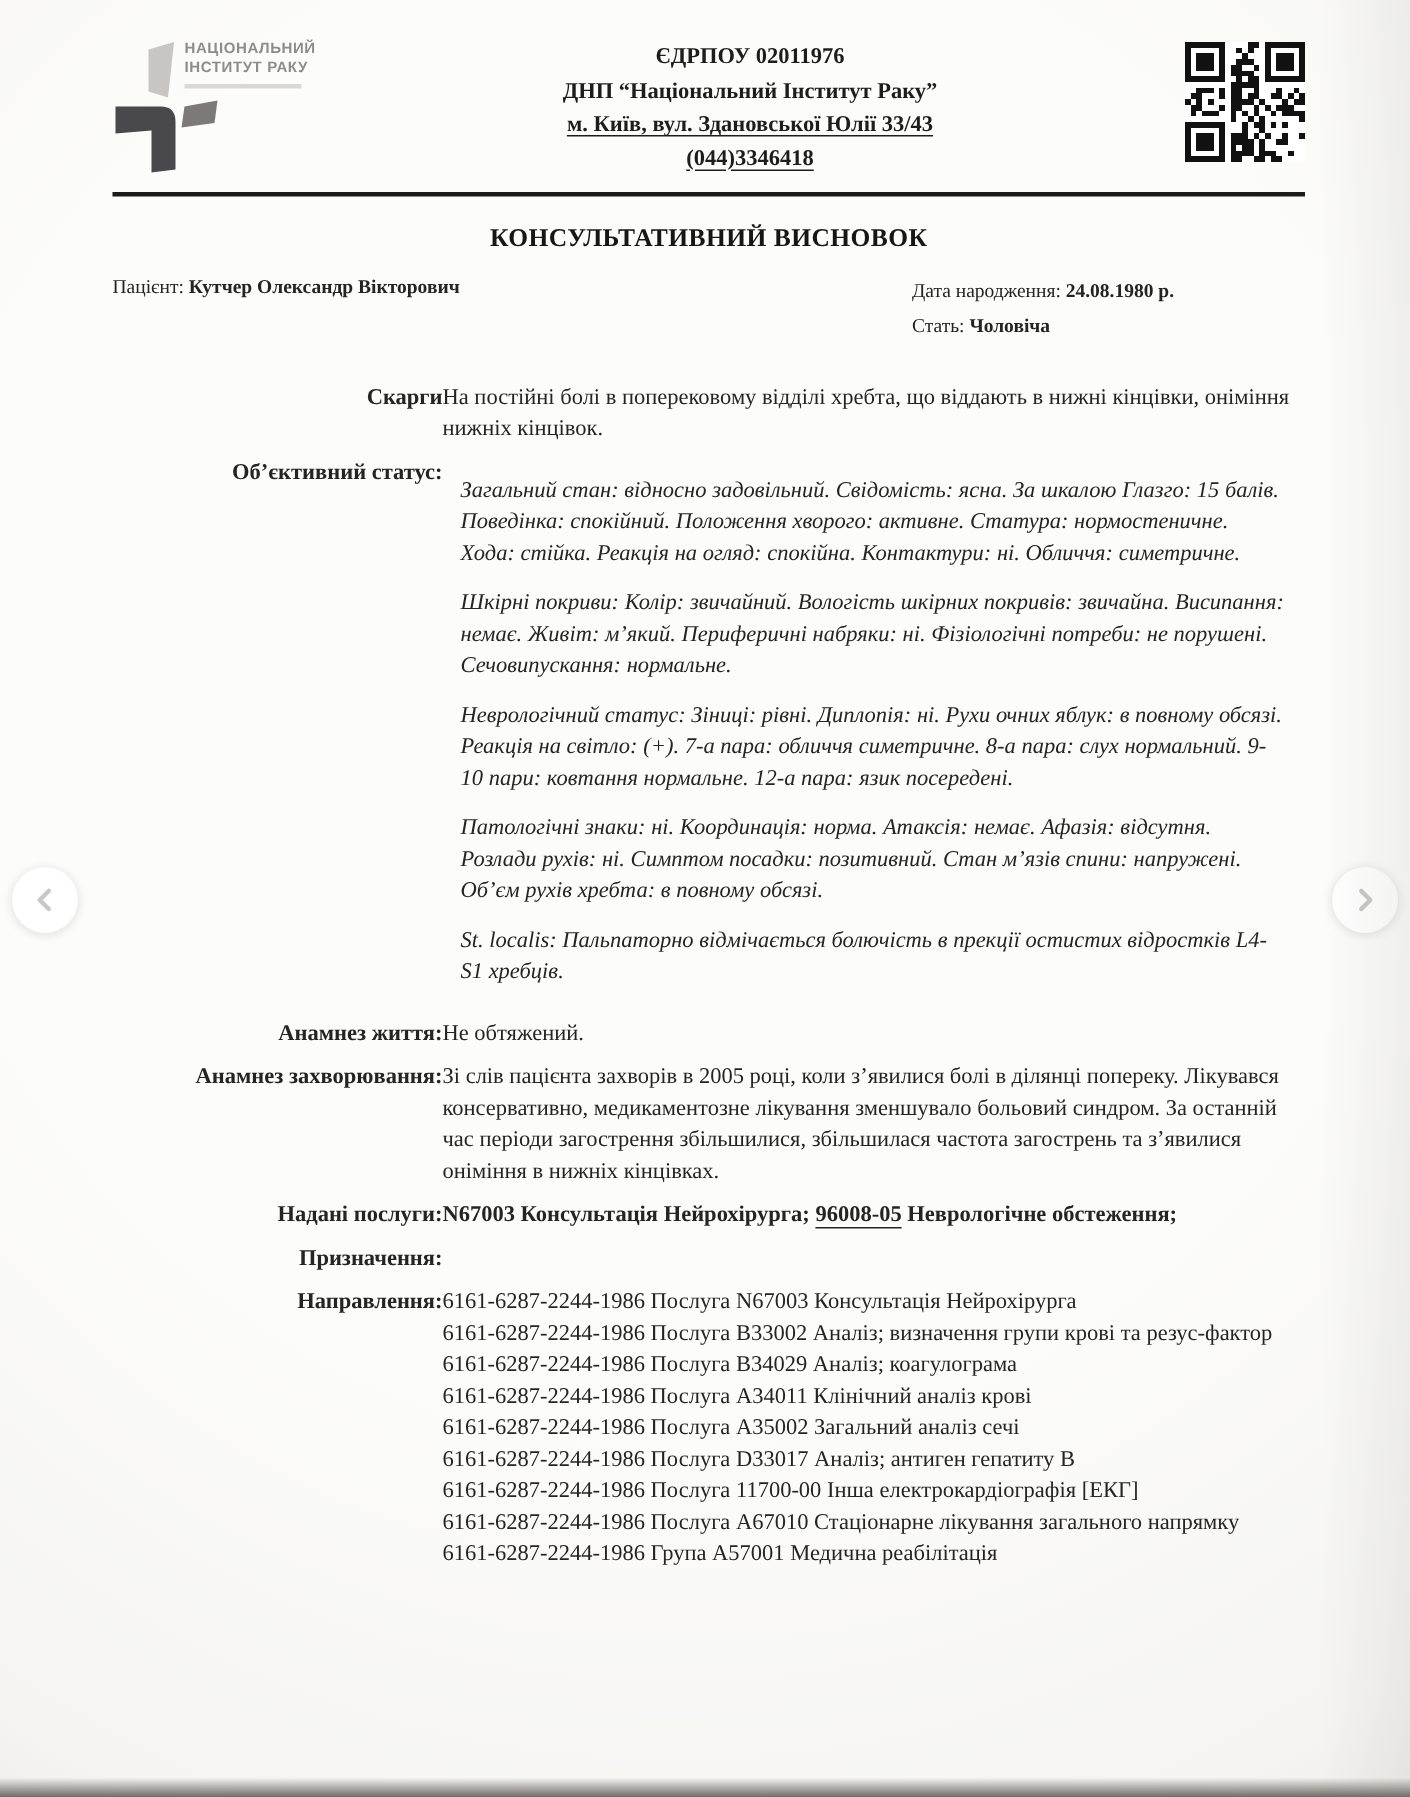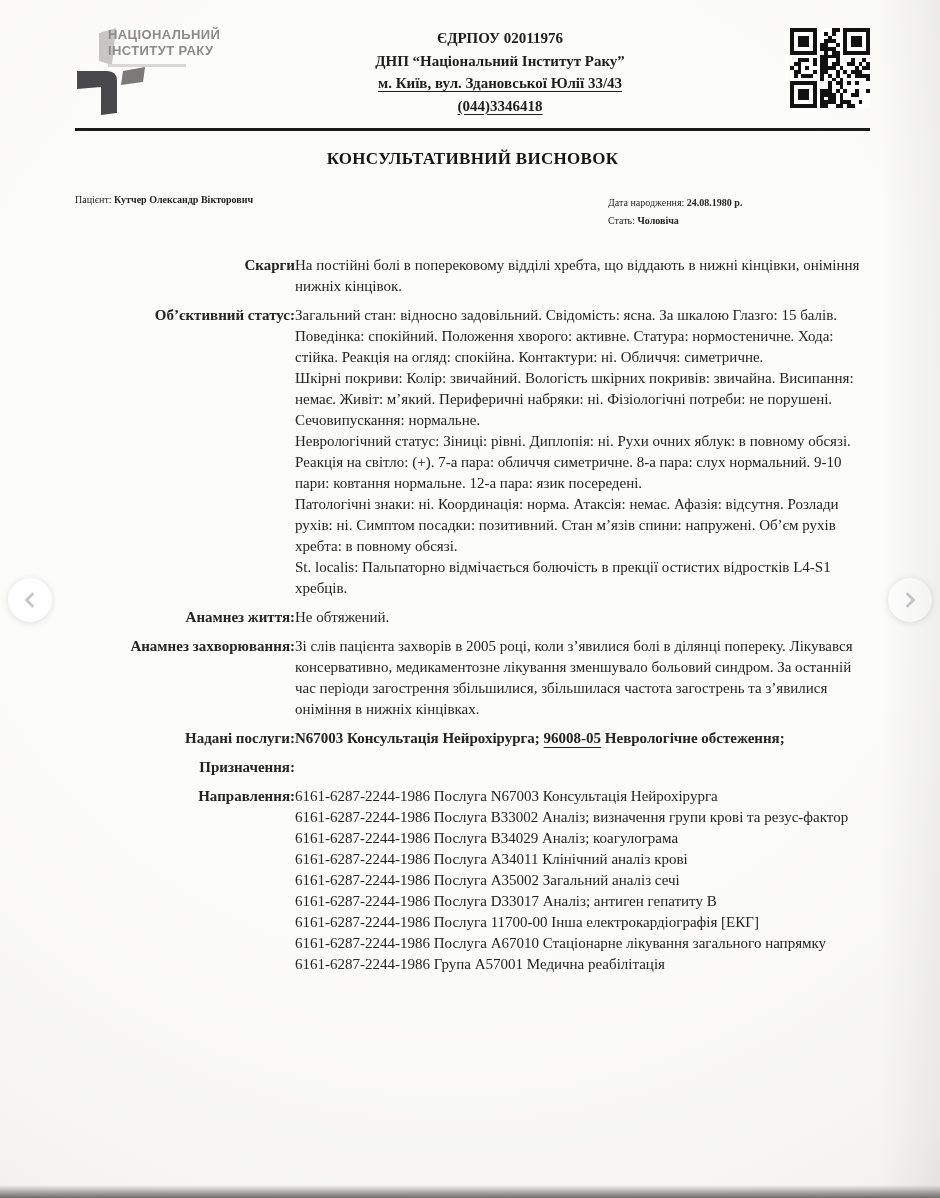--- a/index.html
+++ b/index.html
@@ -8,43 +8,43 @@
     background:radial-gradient(circle at 48% 38%, #fcfcfb 55%, #f5f4f1 92%, #efeeea 100%);
     font-family:"Liberation Serif","DejaVu Serif",serif;color:#242424;}
   .canvas::after{content:"";position:absolute;top:0;right:0;width:60px;height:100%;
     background:linear-gradient(to right, rgba(0,0,0,0), rgba(130,128,120,.10));pointer-events:none;}
   .paper{position:relative;padding:25px 70px 0 75px;}
 
   
   .doc-header{display:flex;align-items:flex-start;}
   .logo{position:relative;width:175px;height:95px;flex:none;}
   .logo svg{position:absolute;left:0;top:0;}
-  .logo-text{position:absolute;left:33px;top:2px;font-family:"Liberation Sans","DejaVu Sans",sans-serif;
-    font-size:13px;font-weight:bold;letter-spacing:.4px;color:#8d8c89;line-height:1.25;}
+  .logo-text{position:absolute;left:48px;top:2px;font-family:"Liberation Sans","DejaVu Sans",sans-serif;
+    font-size:10px;font-weight:bold;letter-spacing:.4px;color:#8d8c89;line-height:1.25;}
   .logo-tagline{width:78px;height:3px;background:#d9d8d4;margin-top:4px;}
   .head-center{flex:1;margin-right:40px;text-align:center;font-size:15px;font-weight:bold;
     line-height:1.5;padding-top:2px;color:#1d1d1d;}
   .head-center .u{text-decoration:underline;text-underline-offset:3px;}
   .qr{flex:none;width:80px;height:80px;margin-top:3px;}
 
   .rule{border-top:3px solid #1b1b1a;margin-top:8px;}
 
   h1.doc-title{margin:18px 0 0;text-align:center;font-size:17px;letter-spacing:.3px;color:#161616;}
 
-  .patient-row{display:flex;justify-content:space-between;margin-top:25px;font-size:10px;}
+  .patient-row{display:flex;justify-content:space-between;margin-top:14px;font-size:13px;}
   .patient-right{width:262px;flex:none;line-height:1.75;}
   .b{font-weight:bold;}
   .consult-row{margin-top:10px;font-size:15.5px;}
 
   
   .sections{margin-top:26px;font-size:15px;}
   .srow{display:flex;margin-bottom:8px;}
   .srow .lbl{width:220px;flex:none;font-weight:bold;line-height:21px;text-align:right;}
   .srow .cnt{flex:1;line-height:21px;}
-  .cnt .para{margin:0;}
+  .cnt .para{margin:12px;font-style:italic;}
   .cnt.bold{font-weight:bold;}
   .code-u{text-decoration:underline;text-underline-offset:4px;font-weight:bold;}
 
   
   .nav-btn{position:absolute;top:578px;width:44px;height:44px;border-radius:50%;border:none;
     background:#fff;box-shadow:0 1px 7px rgba(0,0,0,.13);display:flex;align-items:center;
     justify-content:center;cursor:pointer;padding:0;}
   .nav-btn.prev{left:8px;}
   .nav-btn.next{right:8px;}
   .nav-btn svg{display:block;}

